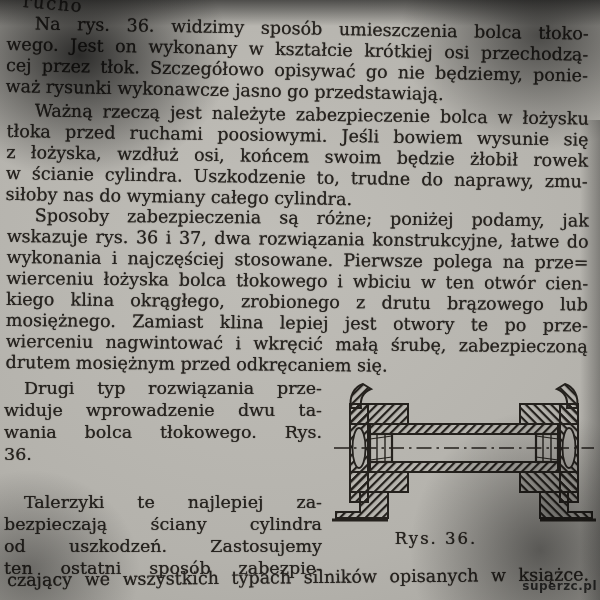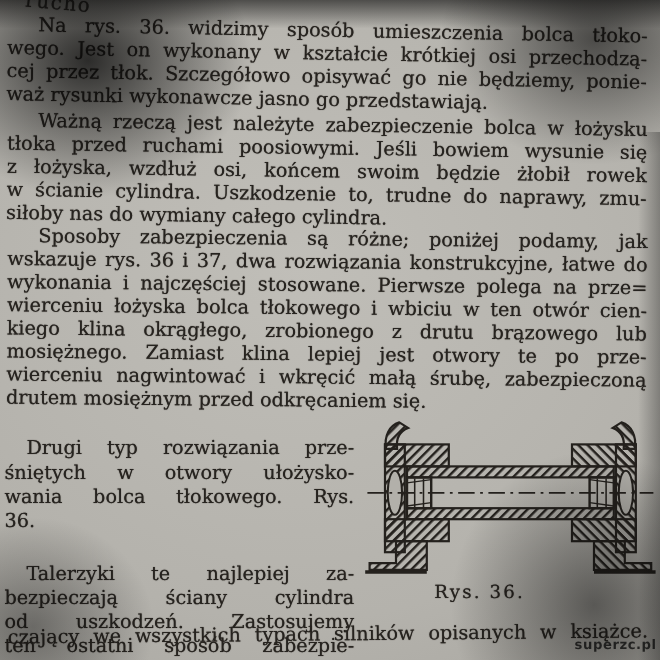--- a/index.html
+++ b/index.html
@@ -12,21 +12,21 @@
     color:#26231f;
   }
   .txt{ text-shadow:0 0 0.9px rgba(38,33,28,0.85); }
   .p{ position:absolute; left:7px; right:11px; transform-origin:0 0; }
   .pline{
     display:block; height:21px; line-height:21px; font-size:17.5px;
     text-align:justify; text-align-last:justify; white-space:normal;
   }
   .pline.first{ text-indent:28px; }
   .pline.last{ text-align-last:left; }
-  .colp{ position:absolute; left:4px; width:318px;margin-top:20px; }
+  .colp{ position:absolute; left:4px; width:318px; }
   .colp .pline{ height:22px; line-height:22px; }
   .colp .pline.first{ text-indent:20px; }
   #p1{ top:13px;  transform:rotate(1.05deg); }
   #p2{ top:100px; transform:rotate(0.85deg); }
   #p3{ top:205px; transform:rotate(0.55deg); }
   #p4{ top:377px; }
   #p5{ top:491px; }
   #bottom-line{ top:570px; transform:rotate(-0.55deg); }
   #top-fragment{
     position:absolute; top:-10px; left:24px; font-size:18px;
@@ -87,21 +87,21 @@
     <span class="pline">wykonania i najczęściej stosowane. Pierwsze polega na prze=</span>
     <span class="pline">wierceniu łożyska bolca tłokowego i wbiciu w ten otwór cien-</span>
     <span class="pline">kiego klina okrągłego, zrobionego z drutu brązowego lub</span>
     <span class="pline">mosiężnego. Zamiast klina lepiej jest otwory te po prze-</span>
     <span class="pline">wierceniu nagwintować i wkręcić małą śrubę, zabezpieczoną</span>
     <span class="pline last">drutem mosiężnym przed odkręcaniem się.</span>
   </div>
 
   <div id="p4" class="colp txt">
     <span class="pline first">Drugi typ rozwiązania prze-</span>
-    <span class="pline">śniętych w otwory ułożysko-</span>
+    <span class="pline">widuje wprowadzenie dwu ta-</span>
     <span class="pline">wania bolca tłokowego. Rys.</span>
     <span class="pline last">36.</span>
   </div>
 
   <div id="p5" class="colp txt">
     <span class="pline first">Talerzyki te najlepiej za-</span>
     <span class="pline">bezpieczają ściany cylindra</span>
     <span class="pline">od uszkodzeń. Zastosujemy</span>
     <span class="pline">ten ostatni sposób zabezpie-</span>
   </div>

